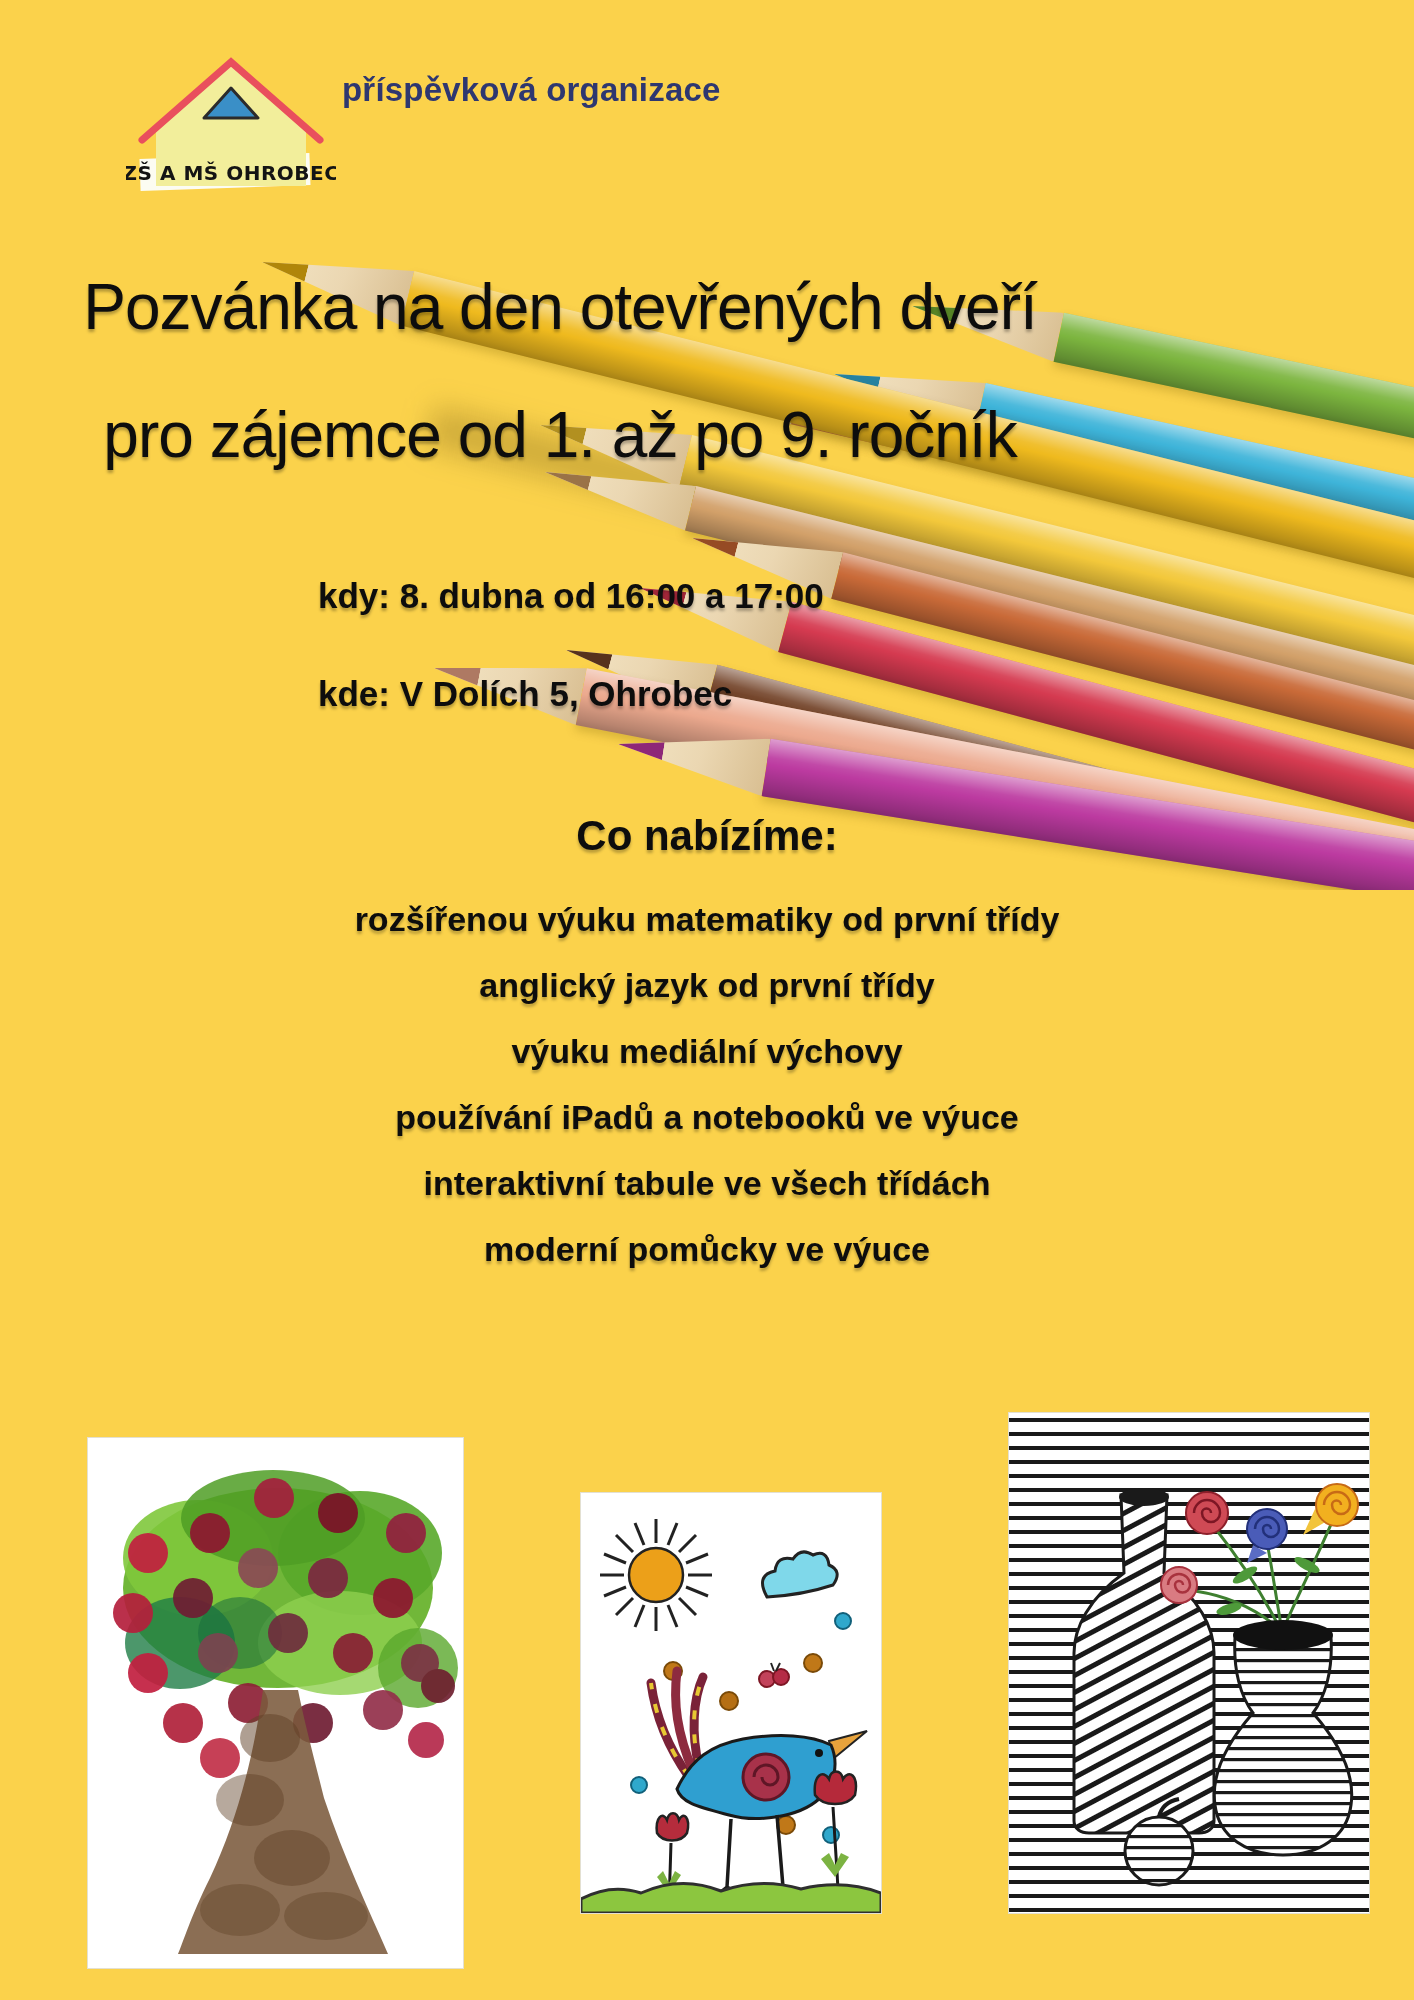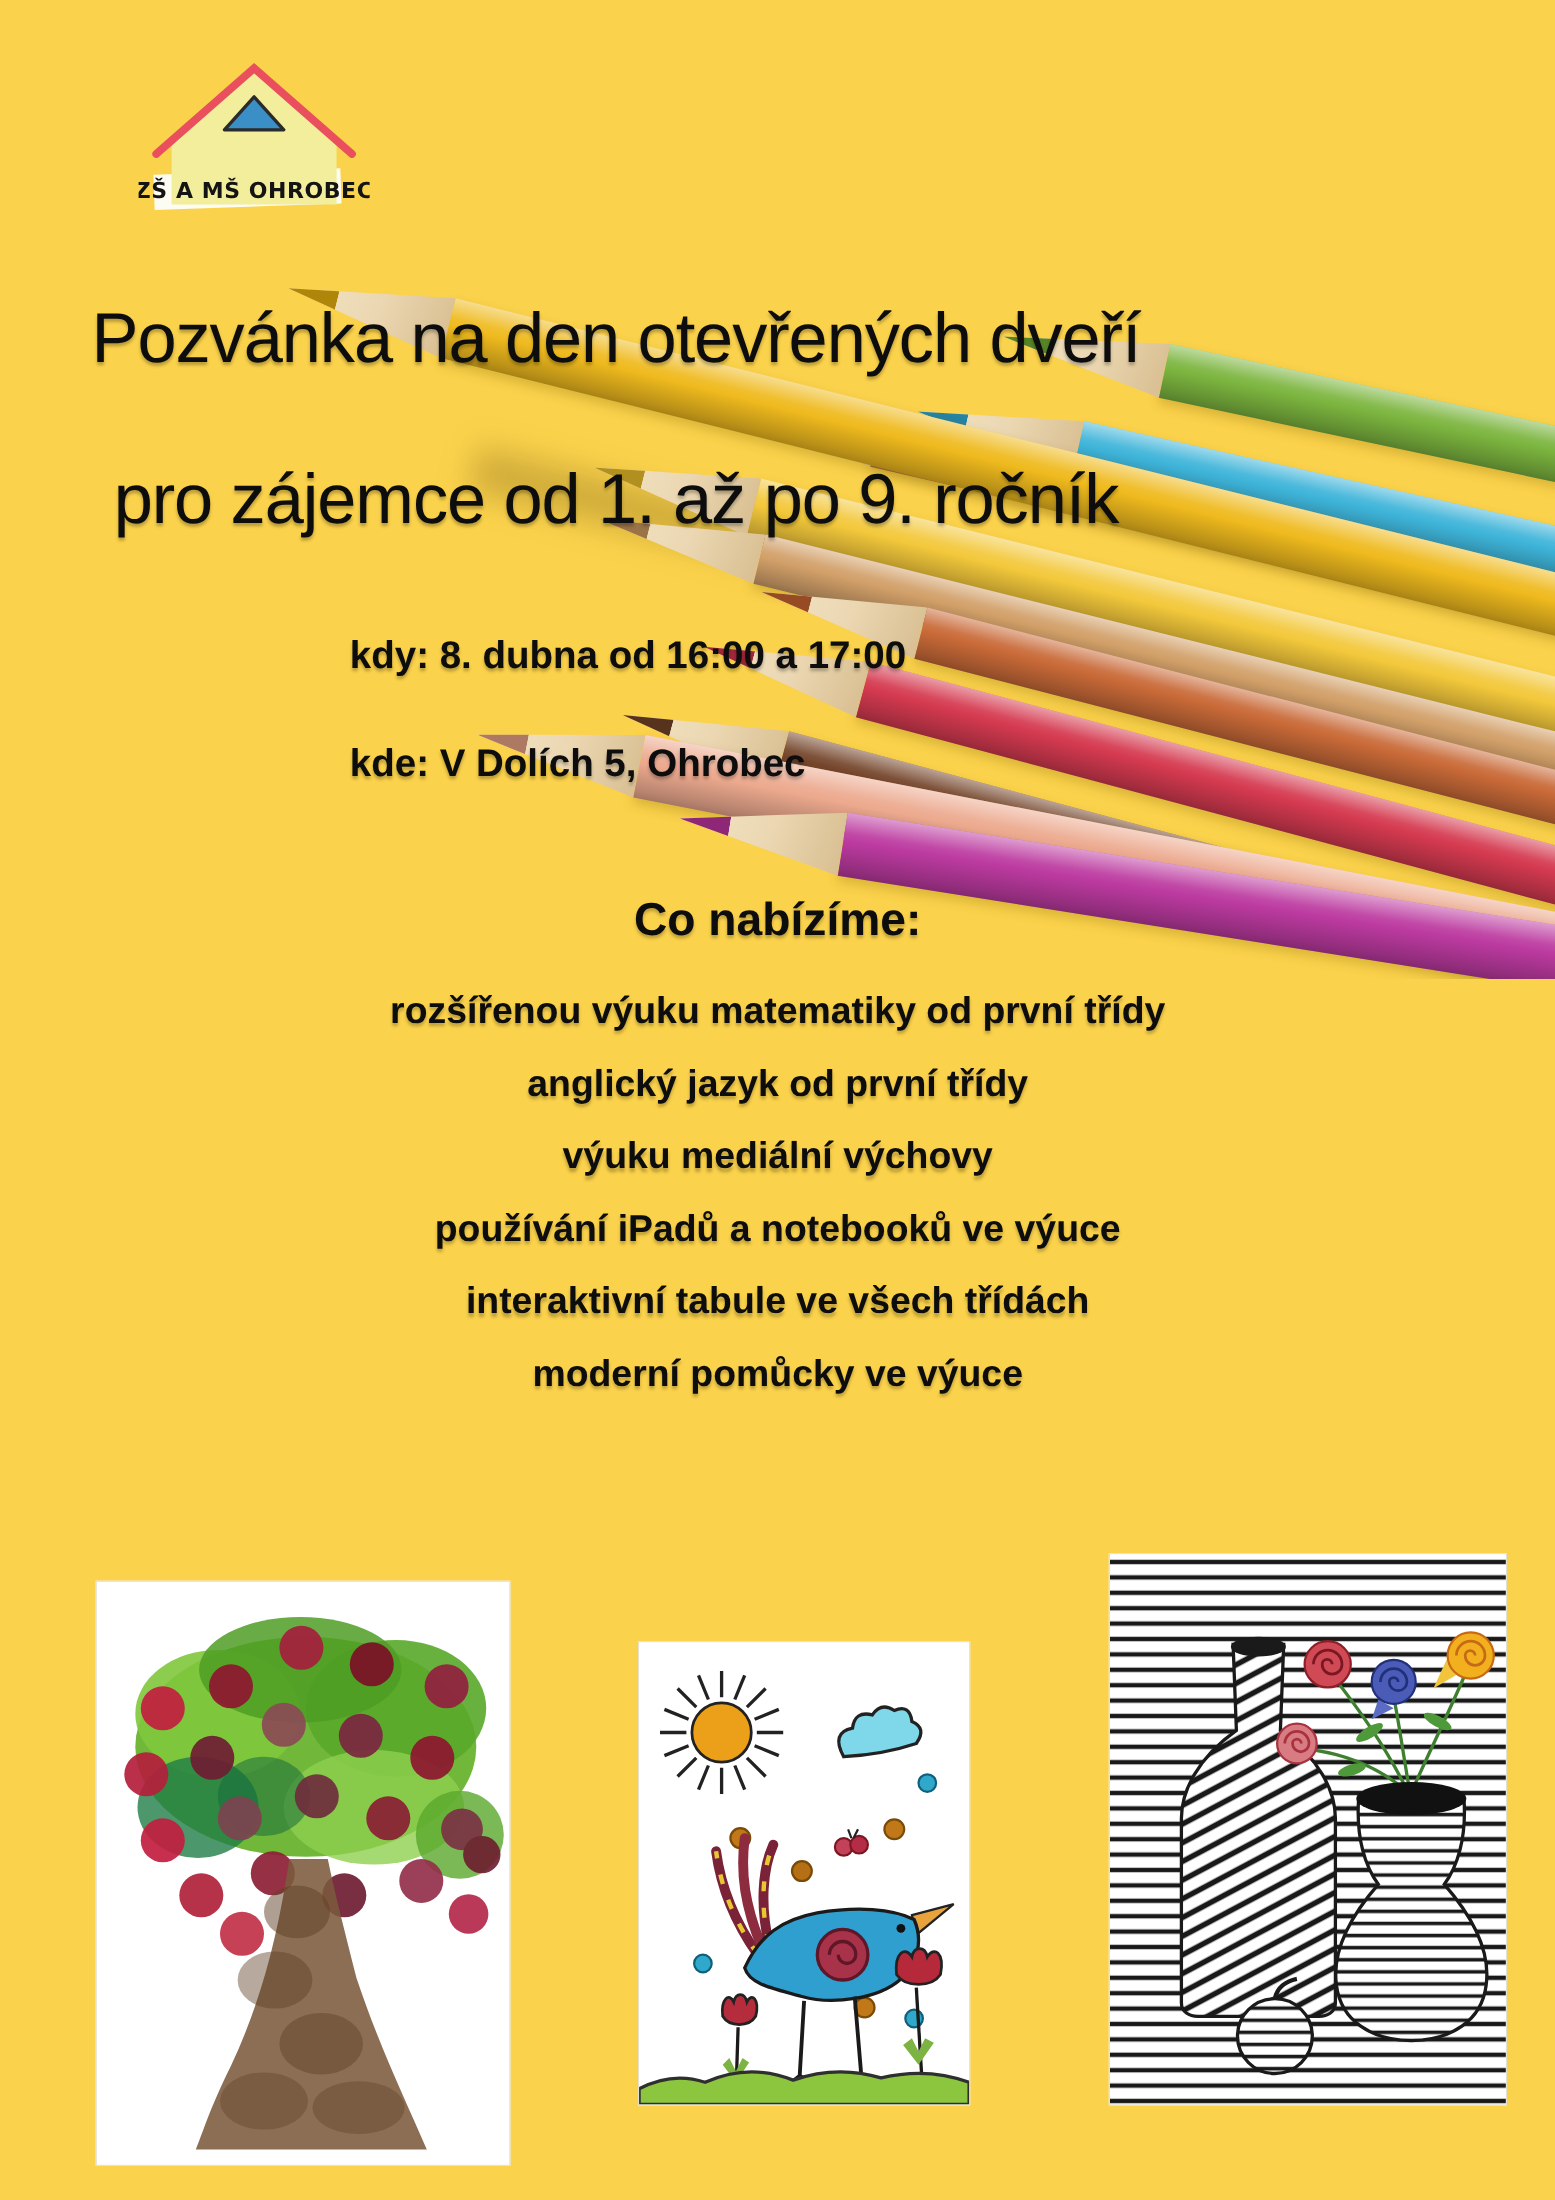--- a/index.html
+++ b/index.html
@@ -24,21 +24,21 @@
   .pencil .lead{position:absolute;left:0;top:0;bottom:0;width:46px;
     clip-path:polygon(0 50%,100% 12%,100% 88%);
     background:var(--pc);filter:brightness(.72) saturate(1.1);}
   .pencil .body{flex:1;
     background:linear-gradient(to bottom,rgba(255,255,255,.50),rgba(255,255,255,.08) 32%,rgba(0,0,0,.0) 45%,rgba(0,0,0,.22) 88%,rgba(0,0,0,.30)),var(--pc);
     box-shadow:0 5px 10px rgba(120,90,0,.25);}
   
   .title-line{position:absolute;left:0;width:1120px;text-align:center;
     color:var(--title_text,#0D0D0D);font-size:64px;font-weight:400;letter-spacing:-1px;
     text-shadow:0 3px 3px rgba(0,0,0,.28);white-space:nowrap;z-index:5;}
-  .t1{top:270px;} .t2{top:416px;}
+  .t1{top:270px;} .t2{top:398px;}
   .meta-line{position:absolute;left:318px;color:#0D0D0D;font-size:35px;font-weight:800;
     text-shadow:0 3px 3px rgba(0,0,0,.28);white-space:nowrap;z-index:5;}
   .when{top:576px;} .where{top:674px;text-align:center;}
   .offers{position:absolute;left:0;right:0;top:812px;text-align:center;z-index:5;
     color:#0D0D0D;font-weight:800;text-shadow:0 3px 3px rgba(0,0,0,.26);}
   .offers .heading{font-size:42px;margin-bottom:26px;}
   .offers .item{font-size:34px;line-height:66px;white-space:nowrap;}
   
   .art{position:absolute;background:#fff;border:1px solid #e3e0d2;}
   .art1{left:87px;top:1437px;width:375px;height:530px;}
@@ -51,20 +51,21 @@
 
 <svg class="logo-svg" viewBox="0 0 210 140">
   <rect x="14" y="102" width="170" height="32" fill="var(--logo_strip,#FCFCF2)" transform="rotate(-2 99 118)"></rect>
   <polygon points="30,78 105,12 180,78 180,132 30,132" fill="var(--logo_wall,#F2EE9B)"></polygon>
   <path d="M16,86 L105,8 L194,86" fill="none" stroke="var(--logo_roof,#E94F5D)" stroke-width="7" stroke-linecap="round"></path>
   <polygon points="78,64 105,34 132,64" fill="var(--logo_window,#3A8FC7)" stroke="#2b2b2b" stroke-width="3" stroke-linejoin="round"></polygon>
   <text x="105" y="126" text-anchor="middle" font-size="20" font-weight="bold" letter-spacing="0.5" fill="#141414" font-family="DejaVu Sans, sans-serif">ZŠ A MŠ OHROBEC</text>
 </svg>
 
 <div class="org-name">
+  <div>příspěvková organizace</div>
 </div>
 
 <div class="pencils">
   <div class="pencil-shadow"></div>
 
   <div class="pencil" style="--pc:var(--pencil_green);left:912px;top:91px;height:50px;transform:rotate(12deg)">
     <div class="tip">
         <div class="lead"></div>
       </div>
     <div class="body"></div>

